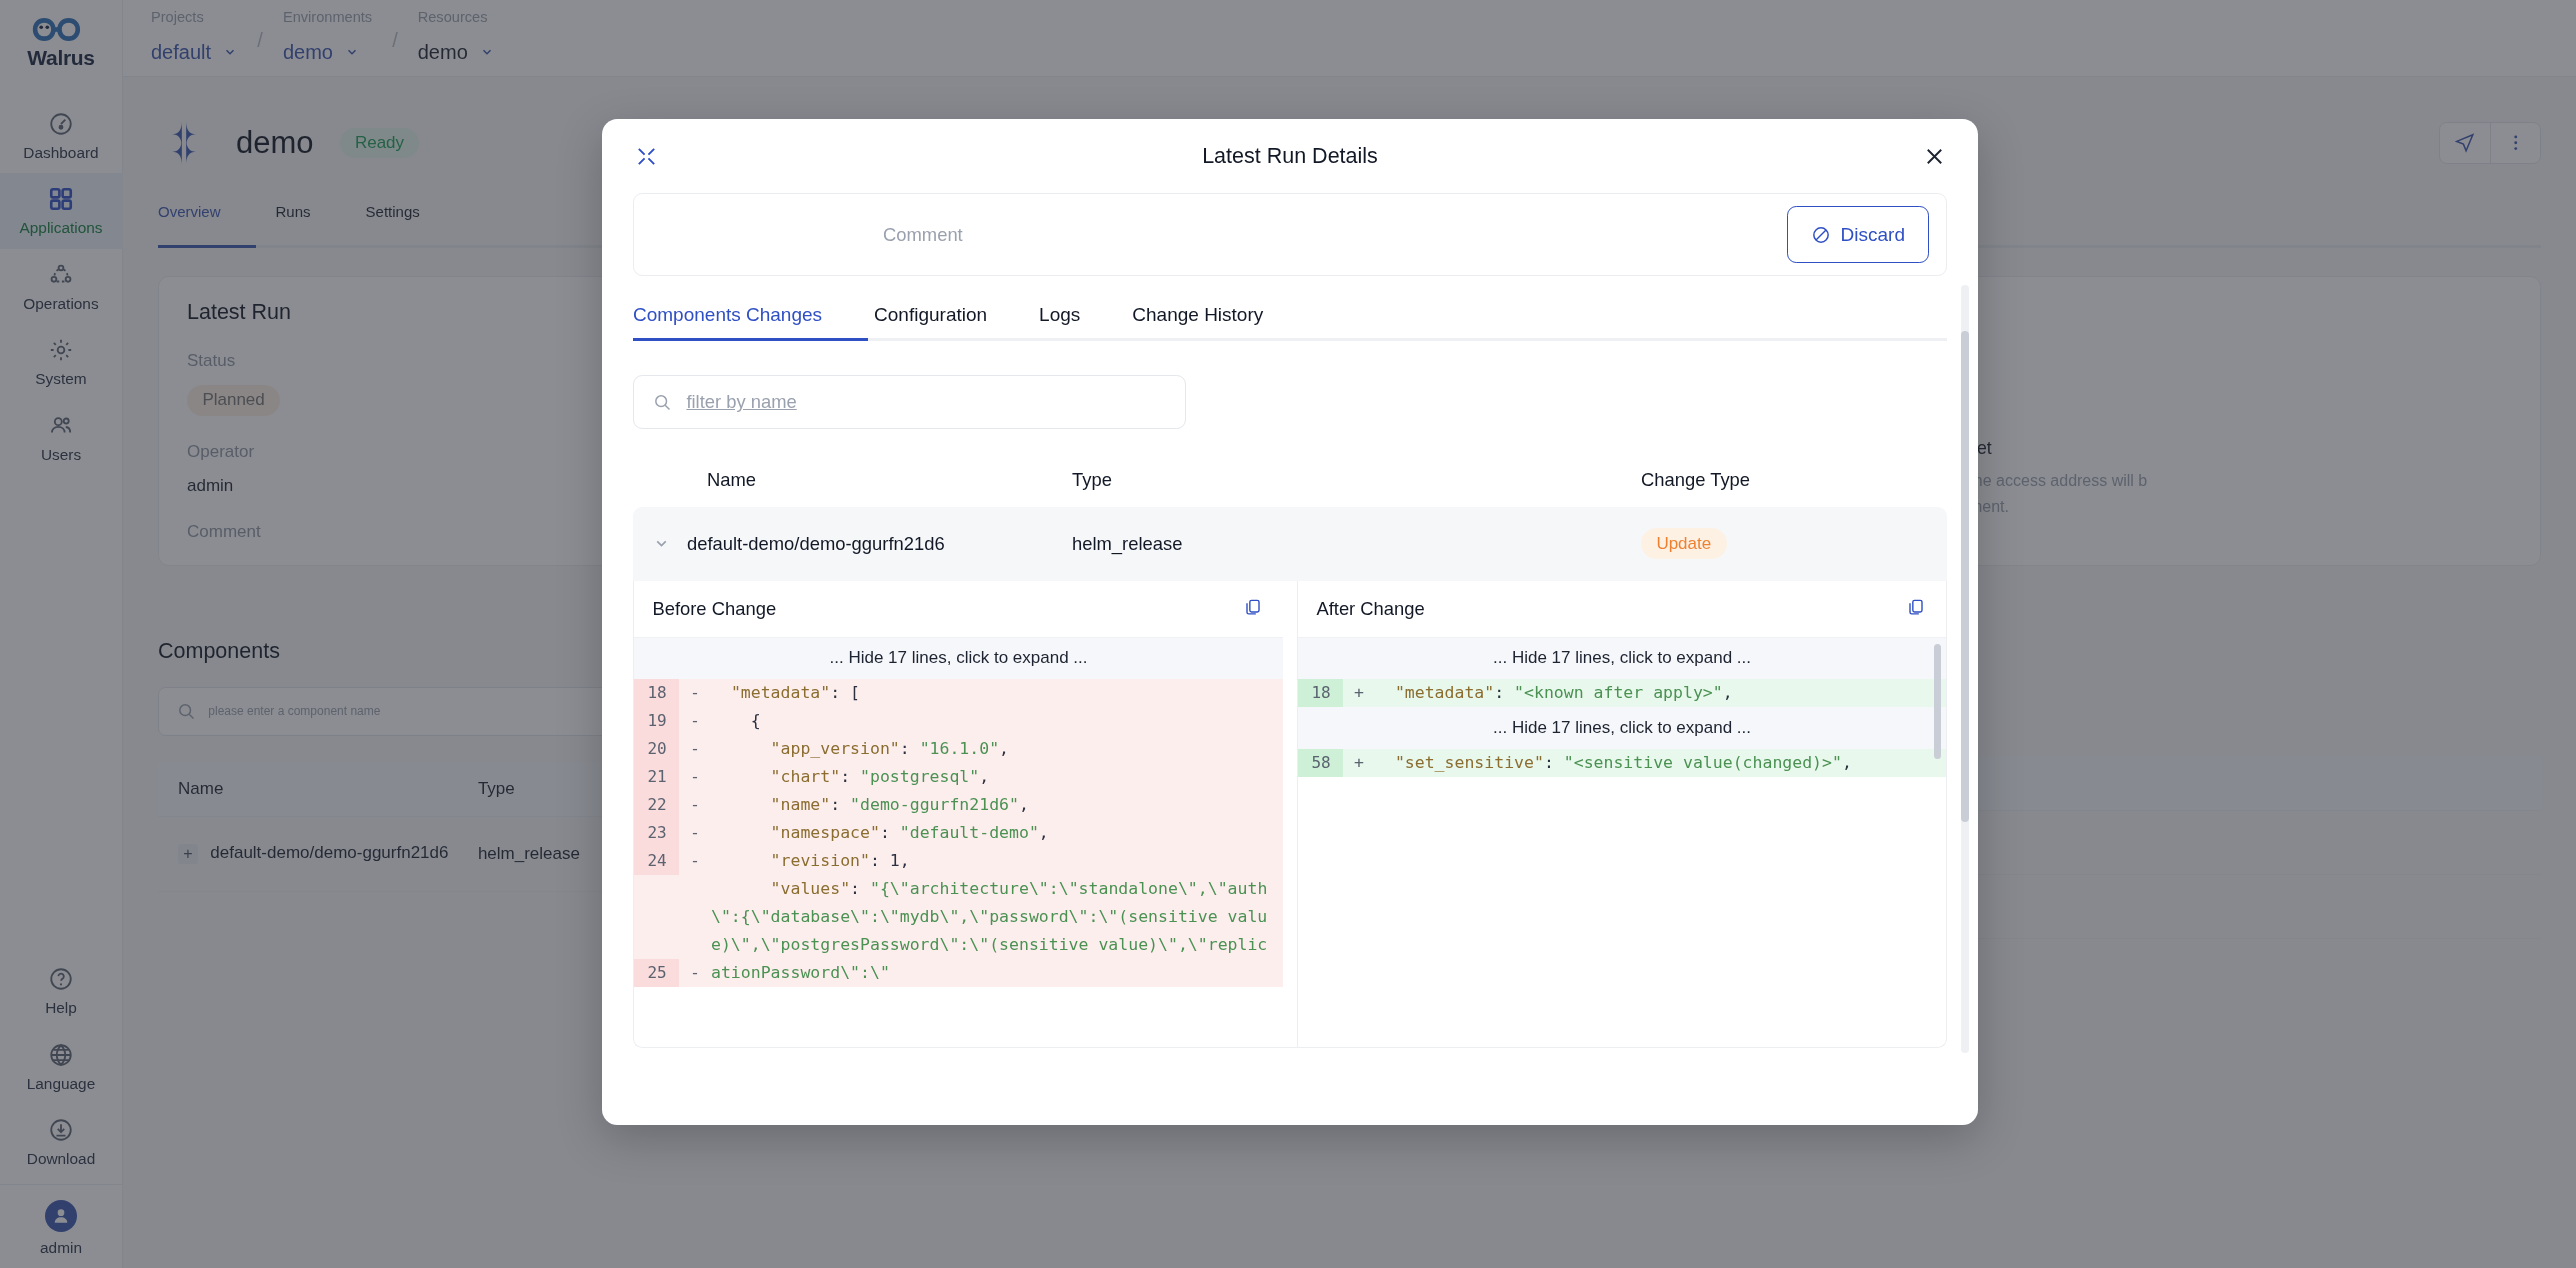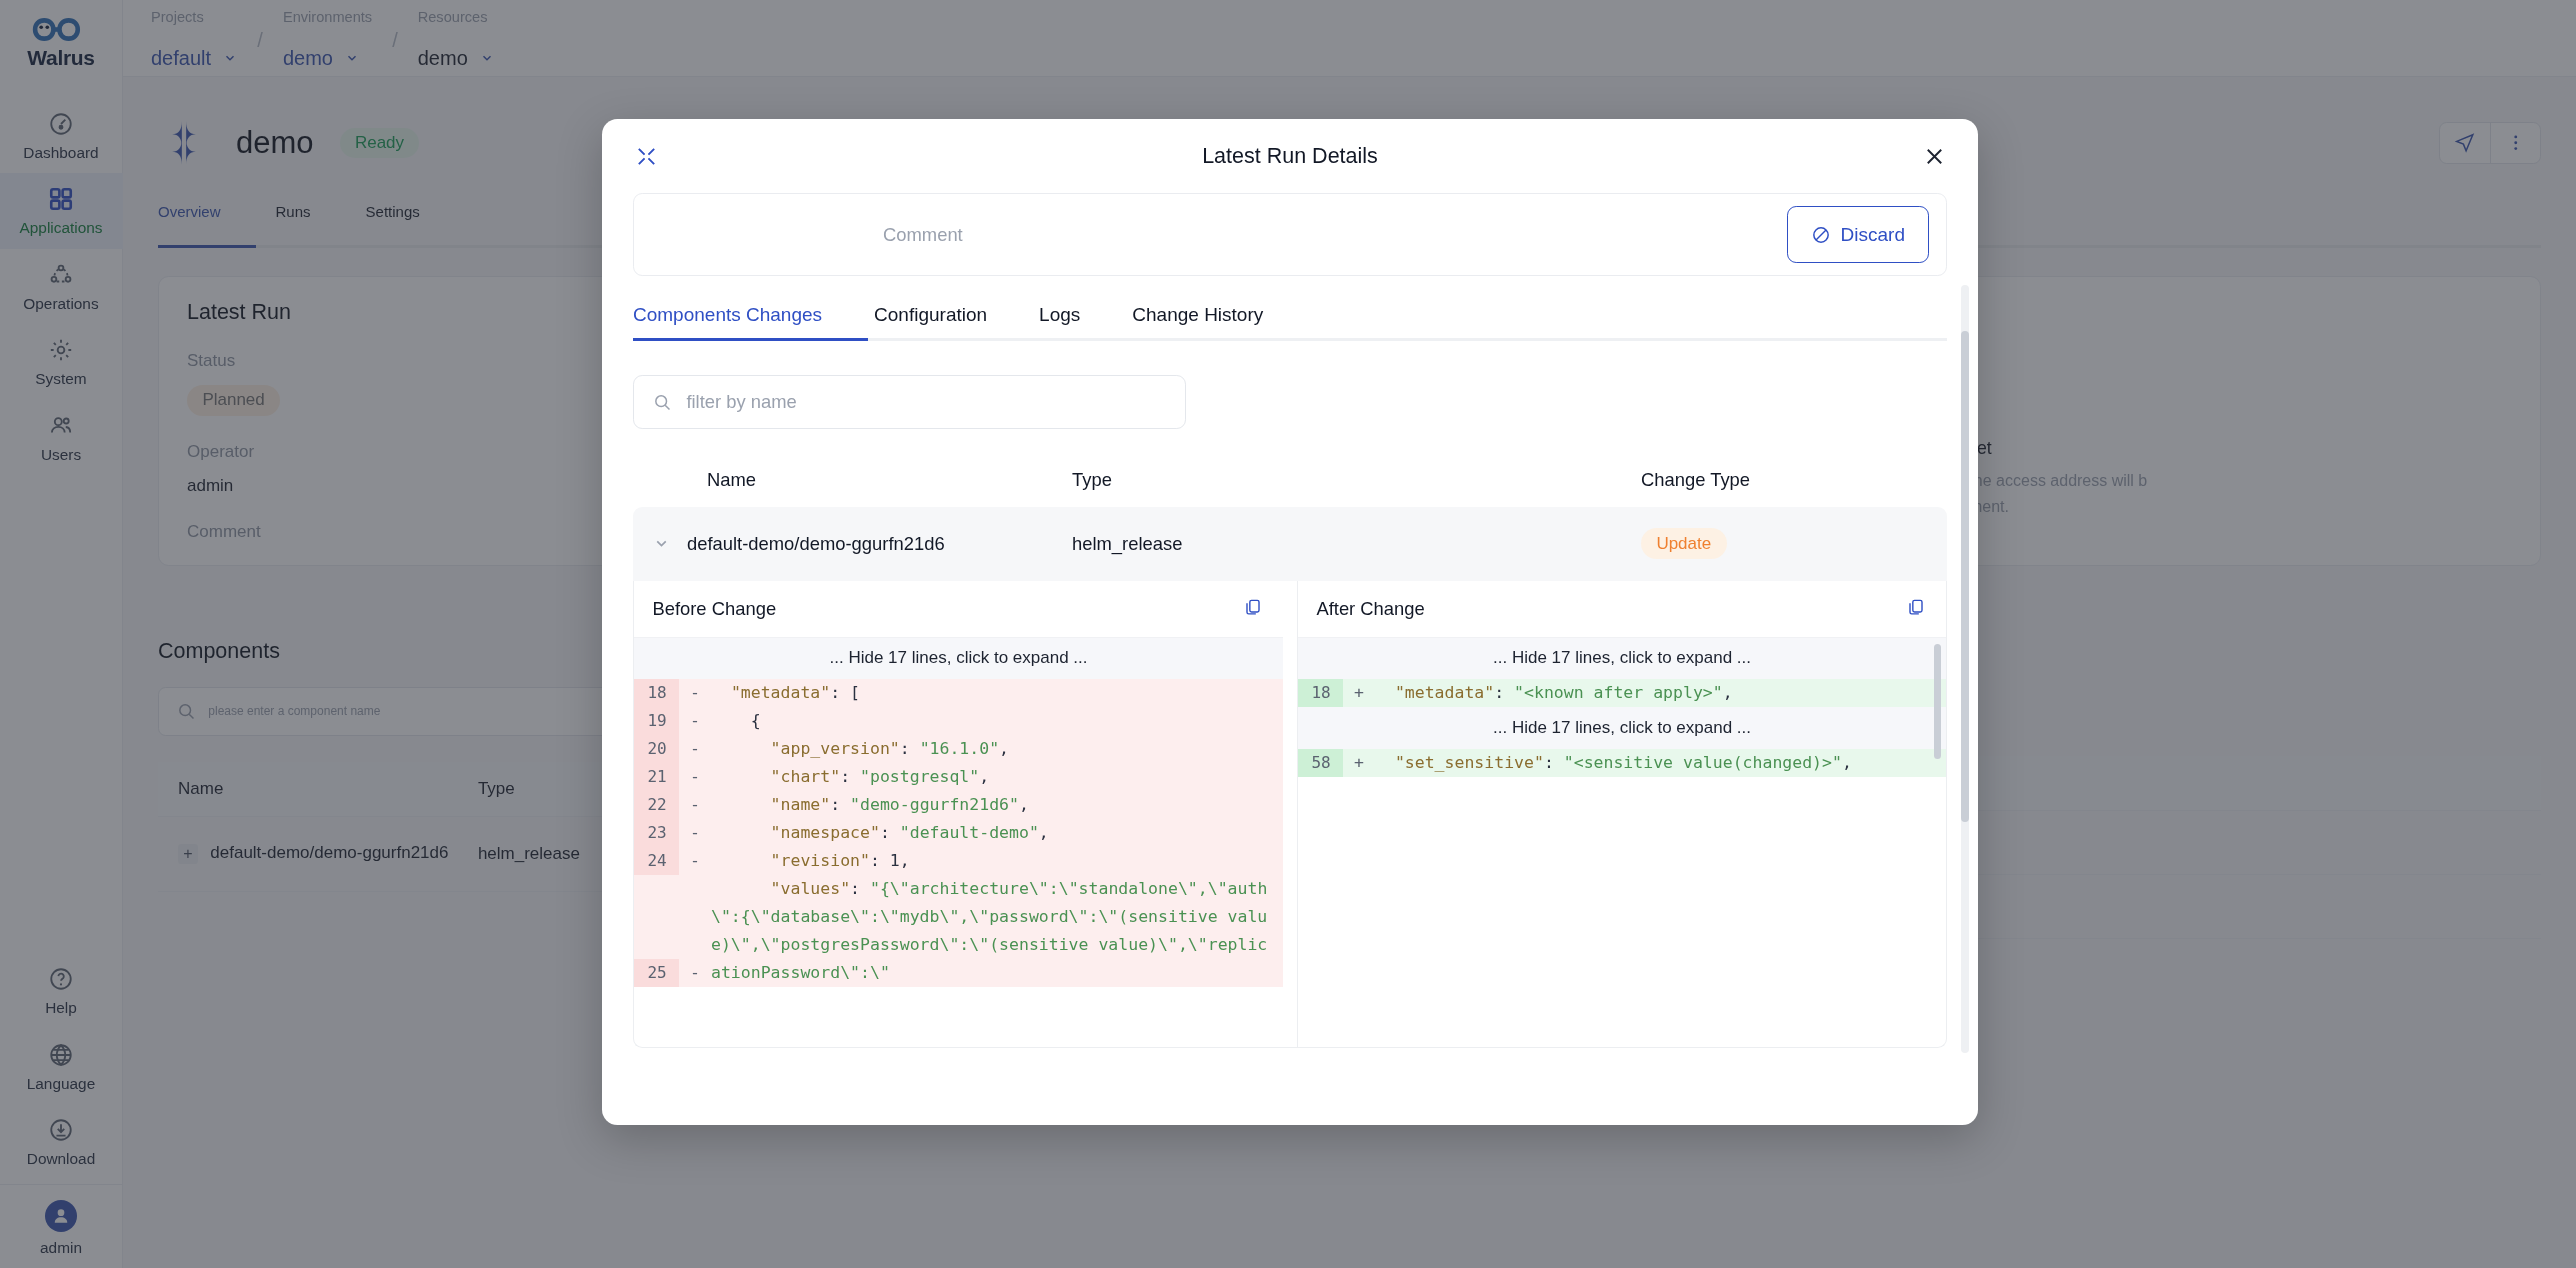--- a/index.html
+++ b/index.html
@@ -39,21 +39,21 @@
   }
 
   
   .main { flex: 1 1 auto; display: flex; flex-direction: column; min-width: 0; }
 
   .topbar {
     height: 77px; flex: 0 0 77px; background: #fff;
     display: flex; align-items: flex-start; padding: 7.7px 31px 0 28px;
     border-bottom: 0.8px solid #eceef2; gap: 0;
   }
-  .crumb { display: flex; flex-direction: column; gap: 19px; }
+  .crumb { display: flex; flex-direction: column; gap: 13px; }
   .crumb-label { font-size: 14.6px; color: #9aa1ae; line-height: 18.4px; }
   .crumb-value-row { display: flex; align-items: center; gap: 12.3px; }
   .crumb-value { font-size: 20px; line-height: 26px; color: #3a55ae; }
   .crumb-value.dark { color: #1d2330; }
   .crumb-sep { font-size: 20px; color: #b6bcc7; margin: 21.5px 20px 0; }
   .chev { width: 14px; height: 14px; }
 
   .content { flex: 1 1 auto; padding: 23px 35px 0 35px; overflow: hidden; }
 
   .app-head { display: flex; align-items: center; gap: 26px; padding: 17px 0 0 0; }
@@ -144,21 +144,21 @@
   .mtabs { display: flex; margin-top: 28px; position: relative; padding-bottom: 15.4px; }
   .mtab { font-size: 19px; color: #121826; margin-right: 52px; cursor: pointer; }
   .mtab.active { color: #2f4fc4; }
   .mtabs-underline { position: absolute; left: 0; right: 0; bottom: 0; height: 3.8px; background: #eef0f3; }
   .mtabs-underline i { display: block; height: 3.8px; width: 235px; background: #2f4fc4; }
 
   .filter-box {
     margin-top: 34px; width: 553px; height: 54px; border: 0.8px solid #e4e7ec; border-radius: 9.2px;
     display: flex; align-items: center; gap: 14px; padding: 0 18.4px;
   }
-  .filter-box .ph { font-size: 18.4px; color: #9aa1ae; }
+  .filter-box .ph { font-size: 18.4px; color: #9aa1ae; text-decoration: underline; }
 
   .chg-head { display: flex; margin-top: 40px; padding: 0 0 0 0; }
   .chg-head div { font-size: 18.4px; color: #121826; }
   .c-name { width: 439px; flex: 0 0 439px; padding-left: 74px; }
   .c-type { width: 439px; flex: 0 0 439px; }
   .c-chg  { flex: 1 1 auto; padding-left: 130px; }
 
   .chg-row {
     display: flex; align-items: center; background: #f6f7f9;
     border-radius: 9.2px 9.2px 0 0; height: 74px; margin-top: 15.4px;

